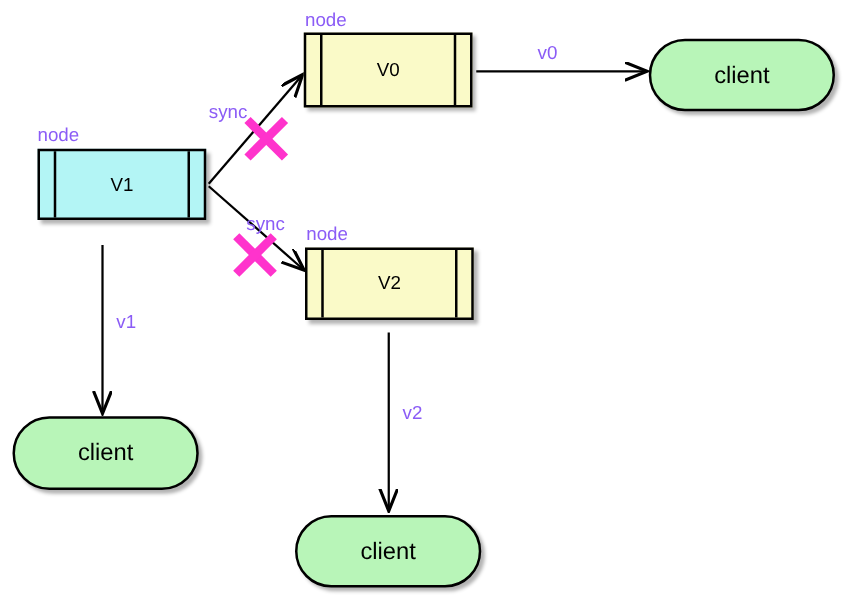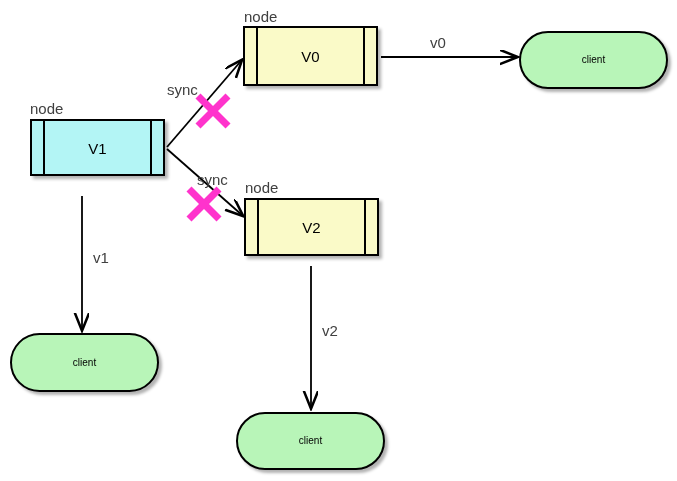--- a/index.html
+++ b/index.html
@@ -54,29 +54,29 @@
     position: absolute;
     box-sizing: border-box;
     border: 2px solid #000000;
     border-radius: 30px;
     box-shadow: 3px 3px 3px rgba(0,0,0,0.30);
     display: flex;
     align-items: center;
     justify-content: center;
   }
   .client-box .client-label {
-    font-size: 10px;
+    font-size: 19px;
     color: #000000;
     line-height: 1;
   }
   
   .caption {
     position: absolute;
     font-size: 15px;
-    color: #404040;
+    color: #8b5cf6;
     white-space: nowrap;
     line-height: 1;
   }
 </style>
 </head>
 <body>
 
 <div id="canvas">
 
   <svg class="layer" viewBox="0 0 677 481" xmlns="http://www.w3.org/2000/svg">

